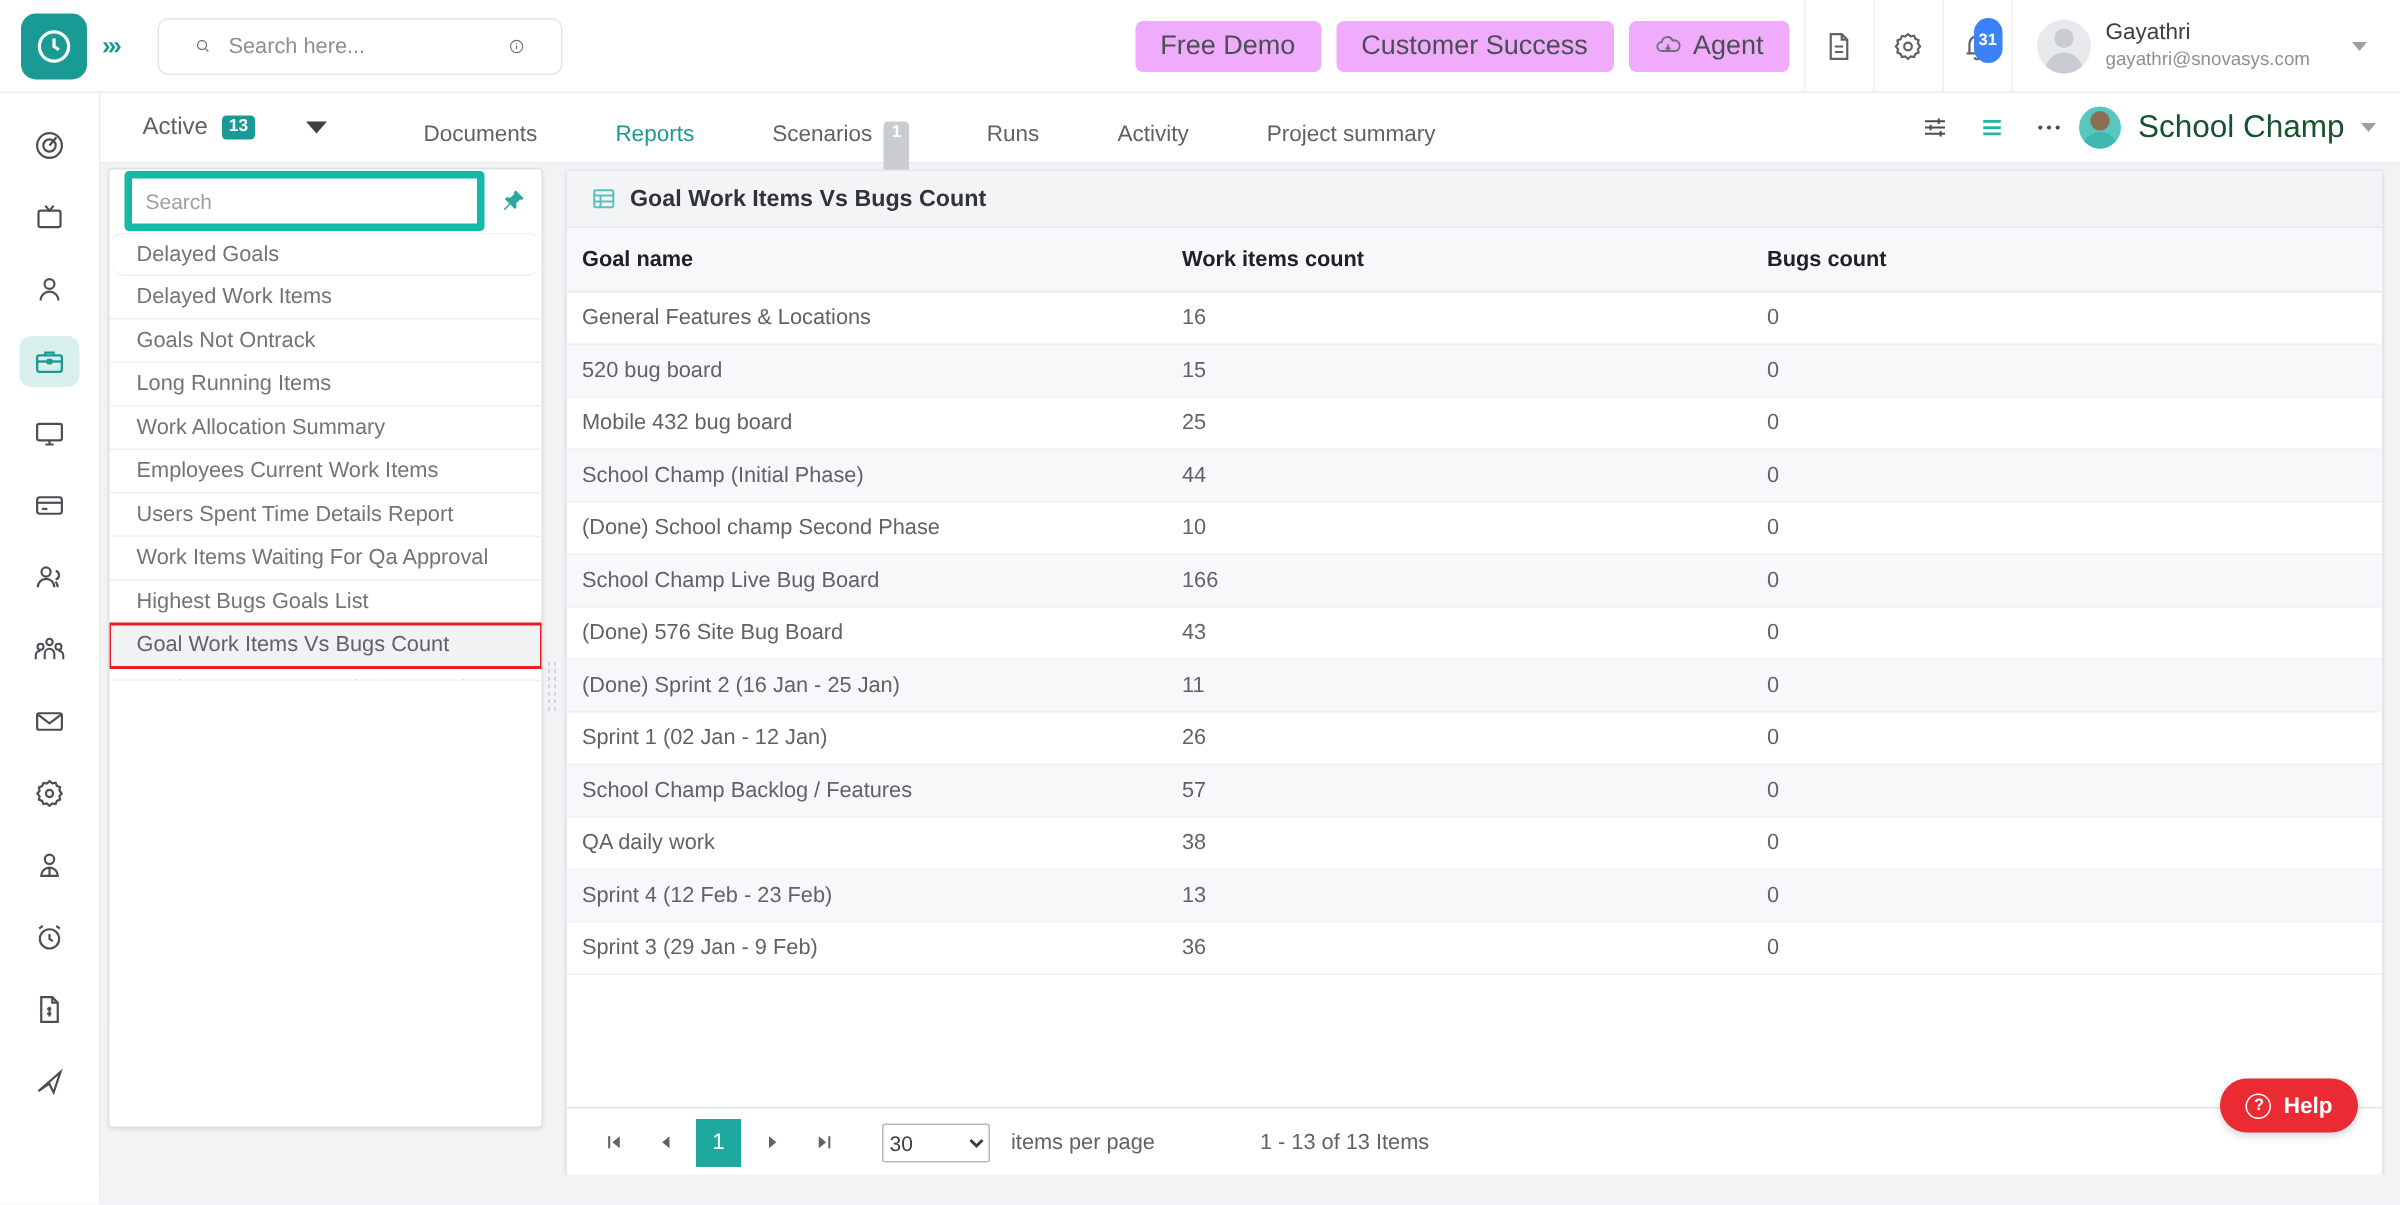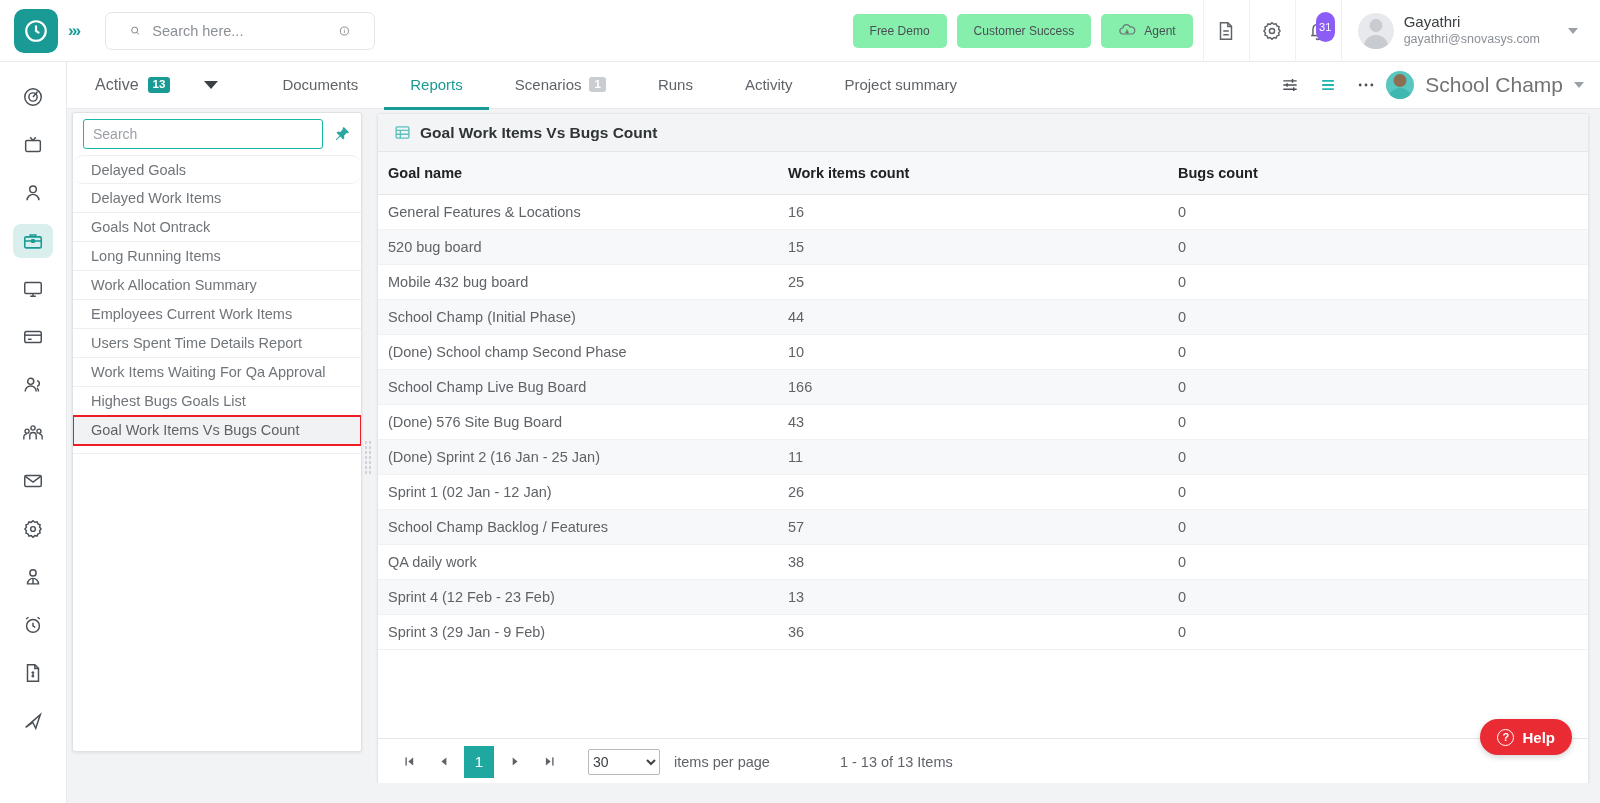--- a/index.html
+++ b/index.html
@@ -35,34 +35,34 @@
   }
   .search-wrap input {
     flex: 1; border: none; outline: none; font-size: 14.5px;
     color: #5f6368; font-family: "Liberation Sans", sans-serif;
     margin-left: 12px; background: transparent;
   }
   .search-wrap input::placeholder { color: #8b9096; }
   .spacer { flex: 1; }
   .pill-btn {
     height: 34px; padding: 0 17px; border-radius: 5px;
-    background: #86efac; border: none; color: #4a4f55;
-    font-size: 12px; font-family: "Liberation Sans", sans-serif;
+    background: #f0abfc; border: none; color: #4a4f55;
+    font-size: 18px; font-family: "Liberation Sans", sans-serif;
     display: flex; align-items: center; gap: 8px;
     margin-right: 10px; cursor: pointer; white-space: nowrap;
   }
   .hdr-icon-btn {
     width: 46px; height: 62px; display: flex; align-items: center;
     justify-content: center; cursor: pointer; position: relative;
     border-left: 1px solid #eef0f2;
   }
   .badge-count {
     position: absolute; top: 12px; right: 6px;
     min-width: 19px; height: 30px; border-radius: 10px;
-    background: #8b5cf6; color: #fff; font-size: 11px; font-weight: 400;
+    background: #3b82f6; color: #fff; font-size: 11px; font-weight: 700;
     display: flex; align-items: center; justify-content: center;
     padding: 0 3px;
   }
   .user-block {
     display: flex; align-items: center; gap: 10px; height: 62px;
     padding: 0 8px 0 16px; border-left: 1px solid #eef0f2; cursor: pointer;
   }
   .avatar-circle {
     width: 36px; height: 36px; border-radius: 50%; background: #e7e9ec;
     position: relative; overflow: hidden; flex: 0 0 auto;
@@ -115,61 +115,61 @@
     border-radius: 3px; padding: 2px 5px; line-height: 1;
   }
   .cnt-badge.grey { background: #c9ccd0; color: #fff; }
   .dd-caret {
     width: 0; height: 0; border-left: 7px solid transparent;
     border-right: 7px solid transparent; border-top: 8px solid #3c4043;
     margin-left: 34px; cursor: pointer;
   }
   .tabs { display: flex; align-items: center; margin-left: 38px; height: 47px; }
   .tab {
-    height: 47px; display: flex; align-items: center; gap: 8px;
+    height: 47px; display: flex; gap: 8px;
     padding: 0 26px; font-size: 15px; color: #5f6368; cursor: pointer;
-    border-bottom: 3px solid transparent; position: relative; top: 1px;
+    border-bottom: 3px solid transparent; position: relative; top: 19px;
   }
   .tab.active { color: #1a9a94; border-bottom-color: #1a9a94; }
   .tb-icons { display: flex; align-items: center; gap: 18px; margin-right: 10px; }
   .tb-ico { cursor: pointer; display: flex; align-items: center; }
   .proj-block {
     display: flex; align-items: center; gap: 11px; margin-right: 16px; cursor: pointer;
   }
   .proj-av {
     width: 28px; height: 28px; border-radius: 50%; background: #59c6c0;
     position: relative; overflow: hidden; flex: 0 0 auto;
   }
   .proj-av::before {
     content: ""; position: absolute; left: 50%; top: 3px; transform: translateX(-50%);
     width: 13px; height: 13px; border-radius: 50%; background: #8d6e52;
   }
   .proj-av::after {
     content: ""; position: absolute; left: 50%; top: 17px; transform: translateX(-50%);
     width: 24px; height: 16px; border-radius: 12px 12px 0 0; background: #3fb8b1;
   }
-  .proj-name { font-size: 21px; color: #737373; }
+  .proj-name { font-size: 21px; color: #14532d; }
   .proj-caret {
     width: 0; height: 0; border-left: 5px solid transparent;
     border-right: 5px solid transparent; border-top: 6px solid #9aa0a6;
   }
 
   
   .listpanel {
     position: absolute; left: 72px; top: 112px; width: 290px; height: 640px;
     background: #fff; border: 1px solid #dfe2e5; border-radius: 3px;
     box-shadow: 0 1px 3px rgba(0,0,0,.08);
     display: flex; flex-direction: column;
   }
   .lp-search-row {
     height: 42px; display: flex; align-items: center; padding: 0 10px;
     flex: 0 0 auto;
   }
   .lp-search-row input {
-    flex: 1; height: 30px; border: 1px solid #14b8a6; border-radius: 3px;
+    flex: 1; height: 40px; border: 5px solid #14b8a6; border-radius: 3px;
     padding: 0 9px; font-size: 14px; color: #5f6368; outline: none;
     font-family: "Liberation Sans", sans-serif;
   }
   .lp-search-row input::placeholder { color: #9aa0a6; }
   .pin-ico { margin-left: 10px; cursor: pointer; display: flex; }
   .lp-list { flex: 1; overflow: hidden; }
   .lp-item {
     height: 29px; display: flex; align-items: center; padding: 0 18px;
     font-size: 14.5px; color: #70757a; border-bottom: 1px solid #edeff1;
     cursor: pointer; white-space: nowrap;

